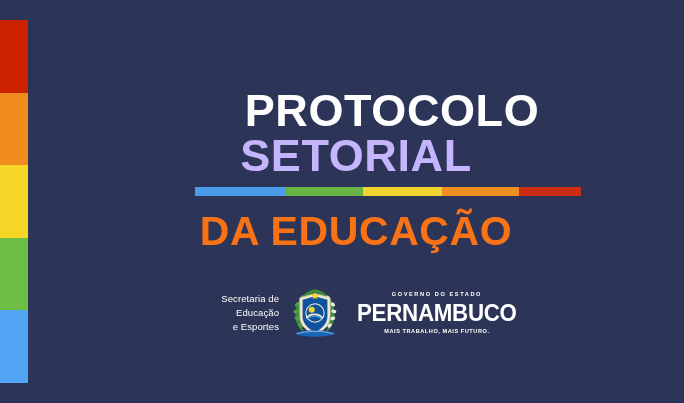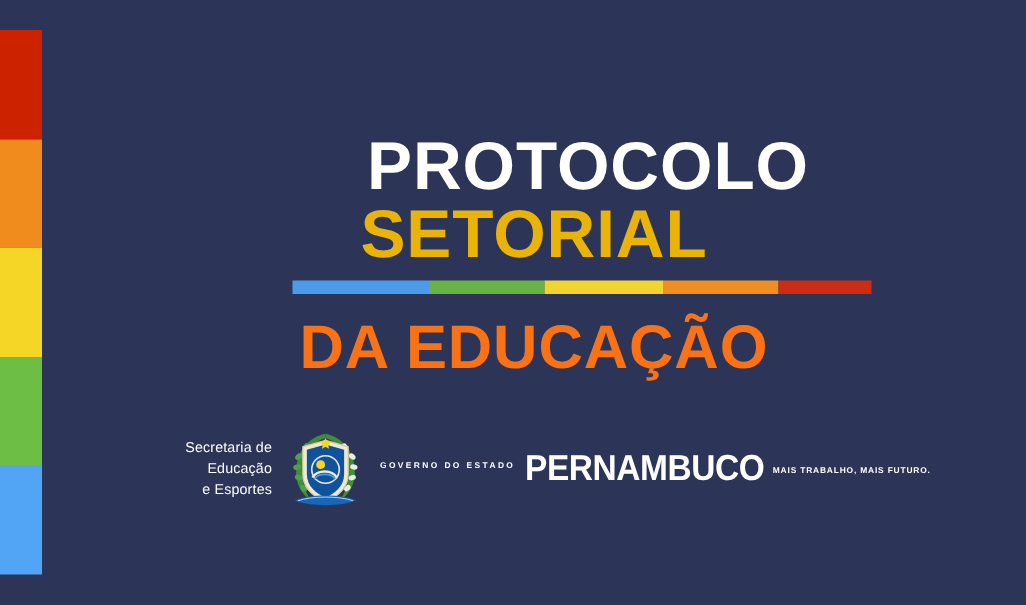--- a/index.html
+++ b/index.html
@@ -72,21 +72,21 @@
     line-height: 1.0;
     padding-left: 36px;
   }
 
   #title-setorial {
     position: absolute;
     top: 133px;
     left: 0;
     width: 656px;
     text-align: center;
-    color: #eab308;
+    color: #c4b5fd;
     font-size: 45px;
     font-weight: bold;
     letter-spacing: 0.6px;
     line-height: 1.0;
   }
 
   
   #rule {
     position: absolute;
     left: 167px;
@@ -135,21 +135,21 @@
     line-height: 1.45;
     font-weight: normal;
     letter-spacing: 0.1px;
     white-space: pre-line;
   }
 
   #coat-of-arms { display: block; }
 
   #pernambuco-wordmark {
     display: flex;
-    flex-direction: row;
+    flex-direction: column;
     align-items: center;
     line-height: 1;
   }
   #gov-estado-line {
     color: #ffffff;
     font-size: 5.6px;
     letter-spacing: 1.6px;
     font-weight: bold;
     margin-bottom: 3px;
   }

